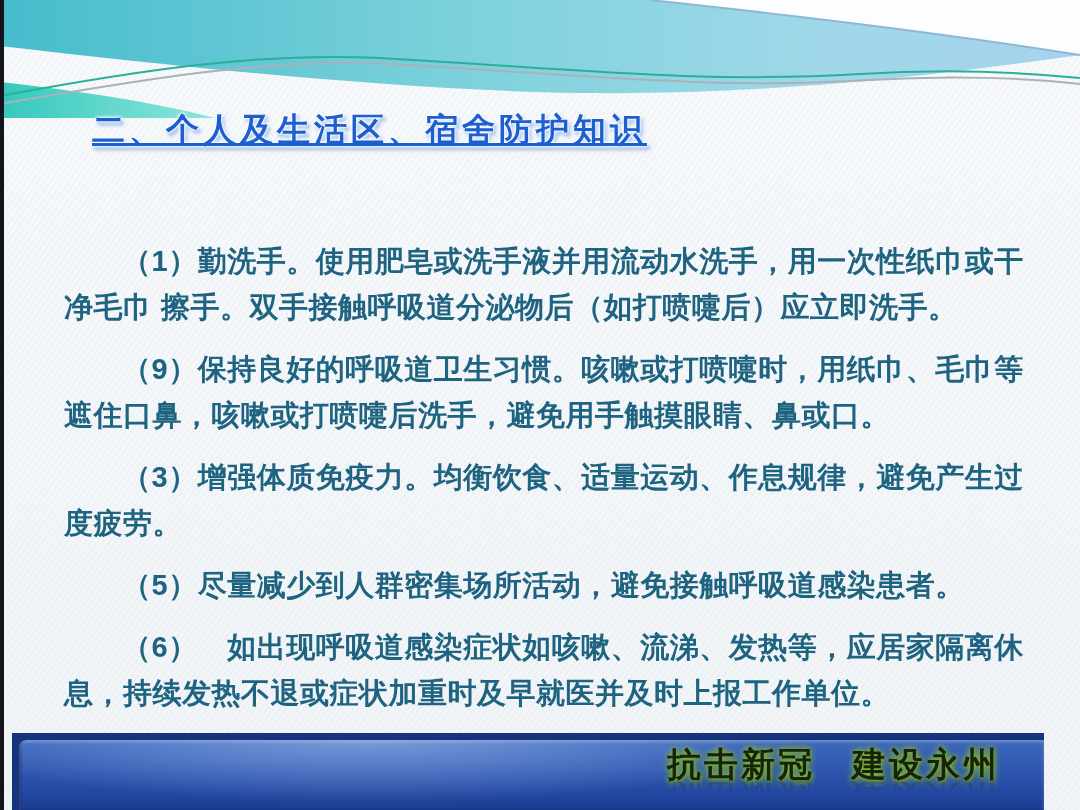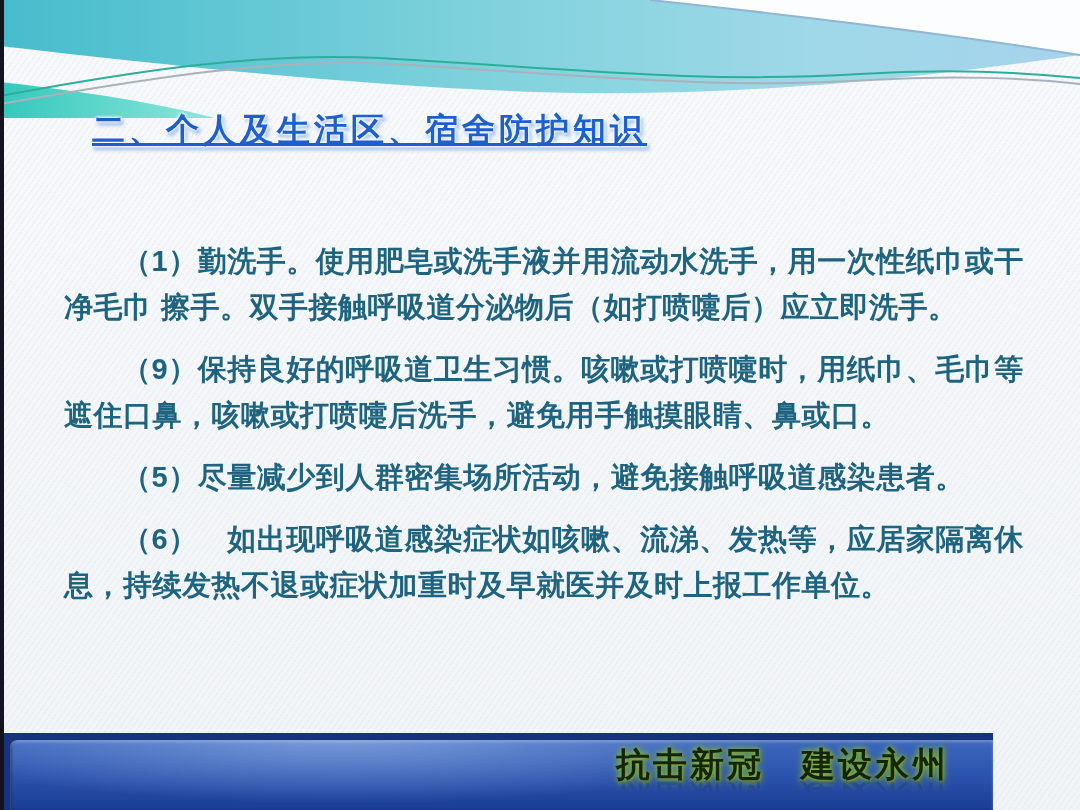--- a/index.html
+++ b/index.html
@@ -37,22 +37,22 @@
       -1px -1px 0 #1463A0, 1px -1px 0 #1463A0, -1px 1px 0 #1463A0,
       2px 3px 0 #0F4F80;
   }
   .body-text {
     position: absolute; left: 48px; top: 222px; width: 1004px; z-index: 5;
     color: #1E6380; font-size: 29px; font-weight: bold;
     line-height: 46px; letter-spacing: 0.5px;
   }
   .body-text p { margin: 16px; text-indent: 2em; }
   .footer {
-    position: absolute; left: 3px; bottom: 0; width: 990px; height: 77px;
-    background: #16337E; z-index: 20;
+    position: absolute; left: 12px; bottom: 0; width: 990px; height: 77px;
+    background: #16337E; z-index: 20; padding-left: 42px;
   }
   .footer-bar {
     position: absolute; left: 7px; top: 7px; right: 0; bottom: 0;
     border-top-left-radius: 7px;
     background:
       radial-gradient(ellipse 620px 90px at 34% 0%, rgba(168,195,242,0.55), transparent 70%),
       linear-gradient(180deg, #3E69BE 0%, #2A51AB 55%, #1B3C93 100%);
     box-shadow: inset 0 2px 3px rgba(255,255,255,0.30), inset 2px 0 2px rgba(10,25,80,0.5);
   }
   .footer-slogan {
@@ -90,20 +90,21 @@
     <path d="M0 104 C150 78 270 58 390 64 C570 74 710 90 870 80 C950 75 1030 78 1080 84" fill="none" stroke="#A9B2BA" stroke-width="2"></path>
   </svg>
 
   <div class="left-strip"></div>
 
   <div class="page-title">二、个人及生活区、宿舍防护知识</div>
 
   <div class="body-text">
     <p>（1）勤洗手。使用肥皂或洗手液并用流动水洗手，用一次性纸巾或干净毛巾 擦手。双手接触呼吸道分泌物后（如打喷嚏后）应立即洗手。</p>
     <p>（9）保持良好的呼吸道卫生习惯。咳嗽或打喷嚏时，用纸巾、毛巾等遮住口鼻，咳嗽或打喷嚏后洗手，避免用手触摸眼睛、鼻或口。</p>
+    <p>（3）增强体质免疫力。均衡饮食、适量运动、作息规律，避免产生过度疲劳。</p>
     <p>（5）尽量减少到人群密集场所活动，避免接触呼吸道感染患者。</p>
     <p>（6）　如出现呼吸道感染症状如咳嗽、流涕、发热等，应居家隔离休息，持续发热不退或症状加重时及早就医并及时上报工作单位。</p>
   </div>
 
   <div class="footer">
     <div class="footer-bar">
       <div class="footer-slogan">抗击新冠　建设永州</div>
     </div>
   </div>
 

